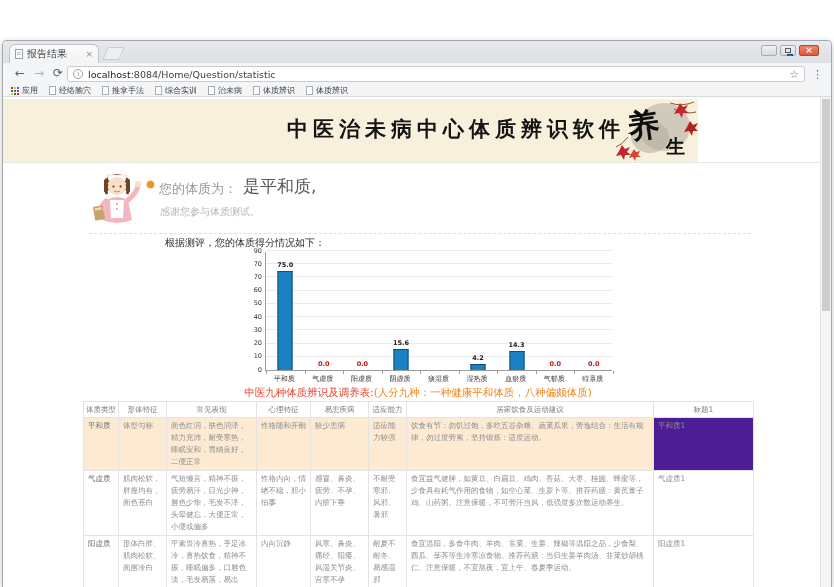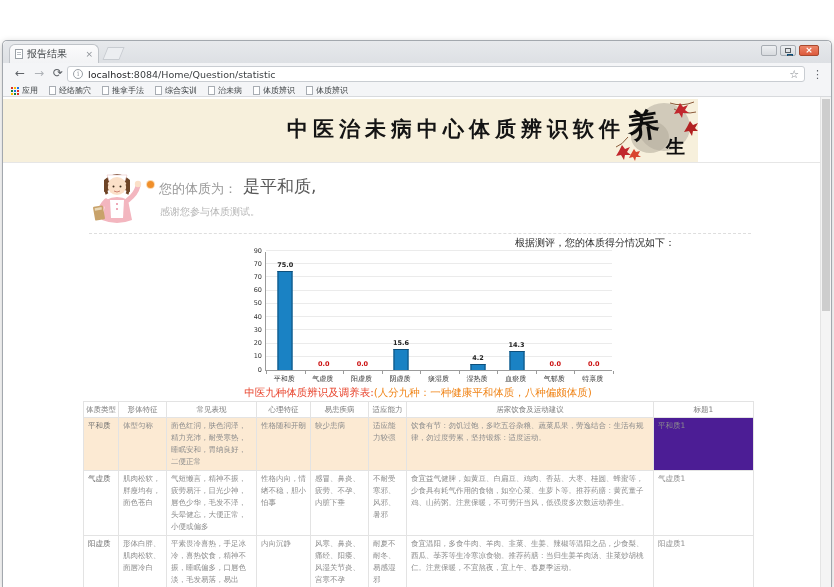--- a/index.html
+++ b/index.html
@@ -67,21 +67,21 @@
   #nurse { position:absolute; left:86px; top:71px; }
   #result-bullet { position:absolute; left:144px; top:84px; width:7px; height:7px; border-radius:50%;
                    background:#f08f2a; box-shadow:0 0 0 1px #fbd9b0; }
   #result-line { position:absolute; left:156px; top:78px; display:flex; align-items:flex-end; gap:6px; white-space:nowrap; }
   #result-prefix { font-size:13px; color:#999; }
   #result-value { font-size:17px; color:#595959; }
   #thanks { position:absolute; left:157px; top:108px; font-size:10px; color:#b5b5b5;font-family:Liberation Mono, monospace; }
   #section-divider { position:absolute; left:86px; top:136px; width:662px; border-top:1px dashed #dedede; }
 
   
-  #chart-title { position:absolute; left:162px; top:139px; width:510px; text-align:right;
+  #chart-title { position:absolute; left:162px; top:139px; width:510px; text-align:left;
                  font-size:10px; color:#2b2b2b; }
   #chart-plot { position:absolute; left:262px; top:155px; width:347px; height:119px;
                 border-left:1px solid #9b9b9b; border-bottom:1px solid #9b9b9b; }
   .gridline { position:absolute; left:0; right:0; height:1px; background:#ebebeb; }
   .ytick { position:absolute; left:-26px; width:22px; text-align:right; font-size:6.5px; color:#333;
            transform:translateY(50%); line-height:1; }
   .bar-cell { position:absolute; bottom:0; height:100%; }
   .bar { position:absolute; bottom:0; left:50%; transform:translateX(-50%); width:15px;
          border:1px solid #0d4f7a; border-bottom:none; }
   .bar-val { position:absolute; left:0; width:100%; text-align:center; font-size:6.5px; font-weight:bold; line-height:1; }

